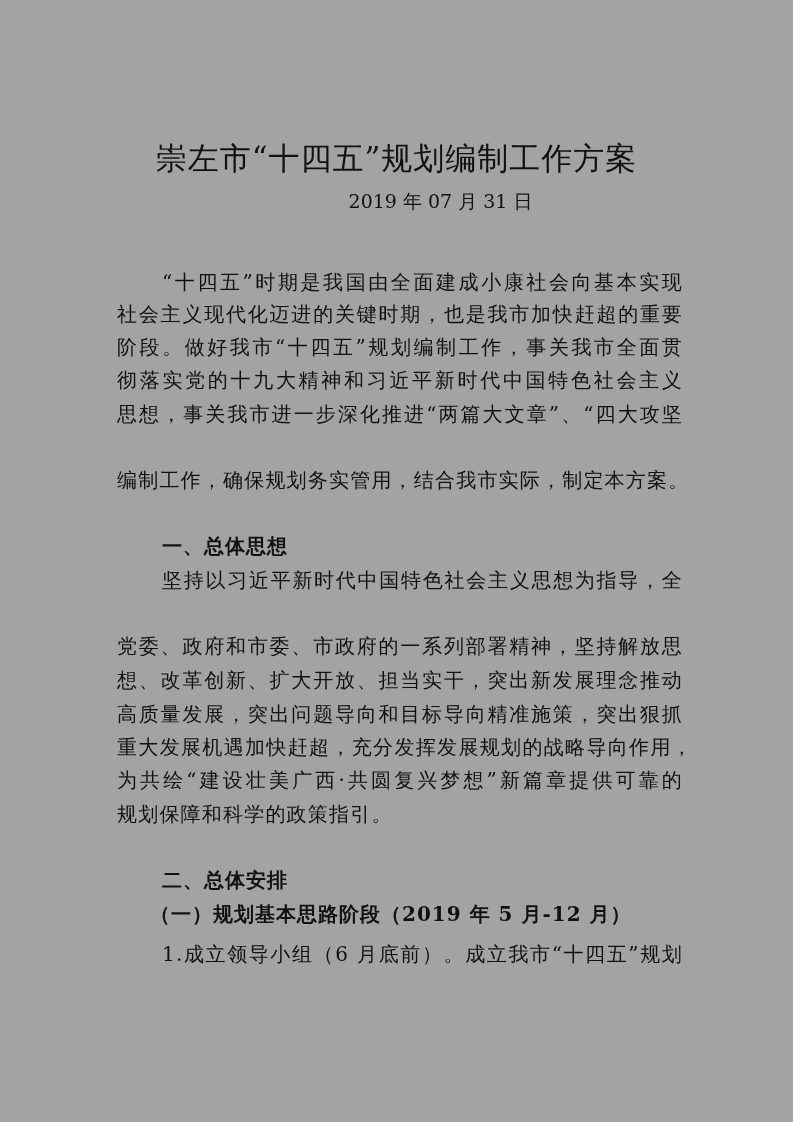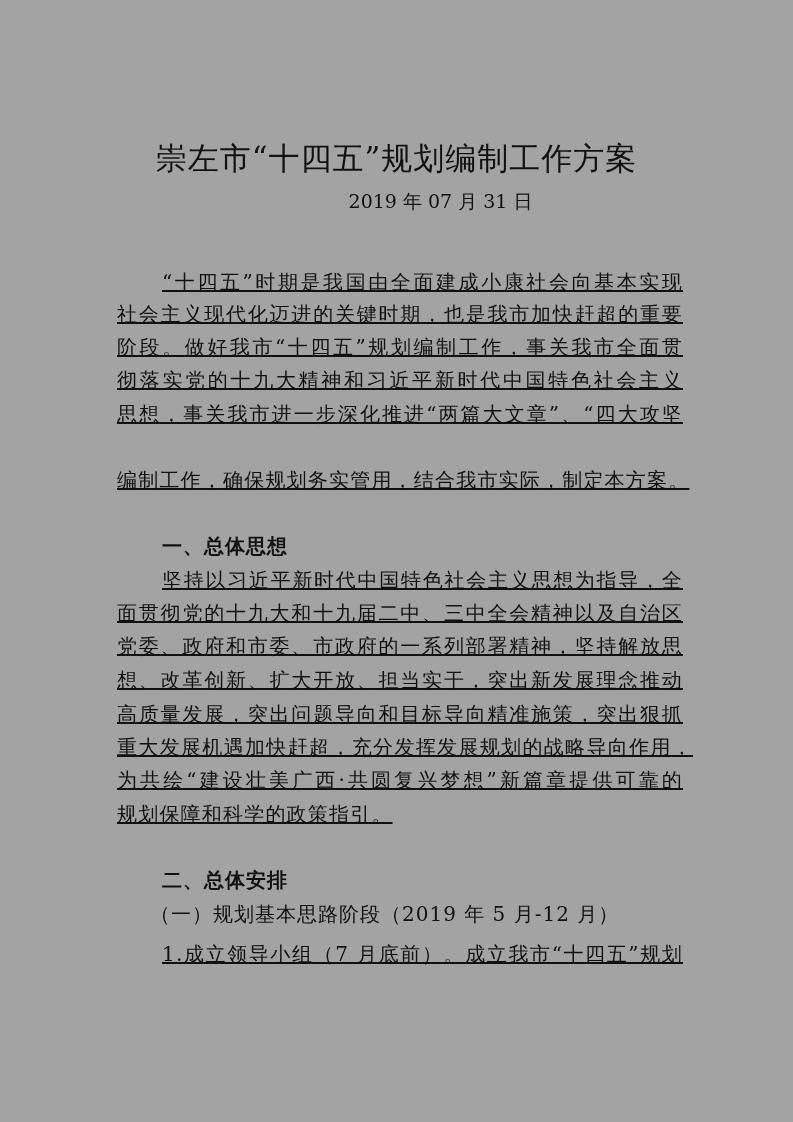--- a/index.html
+++ b/index.html
@@ -4,49 +4,48 @@
 <style>
   html, body { margin: 0; padding: 0; background: #ffffff; }
   body { width: 793px; height: 1122px; position: relative; overflow: hidden;
          font-family: "DejaVu Serif", "Liberation Serif", serif; color: #111; }
   .page { position: absolute; left: 0; top: 0; width: 793px; height: 1122px; background: #a3a3a3; }
   .title { position: absolute; left: 0; width: 793px; top: 138px; text-align: center;
            font-size: 31px; letter-spacing: 1px; line-height: 40px; font-weight: normal; }
   .date { position: absolute; left: 0; width: 793px; top: 188px; text-align: center;
           font-size: 19px; line-height: 26px; padding-left: 44px; }
   .line { position: absolute; left: 117px; width: 566px; font-size: 20px; line-height: 28px;
-          white-space: nowrap; text-align: justify; text-align-last: justify; letter-spacing: 1.2px; text-decoration: underline; }
+          white-space: nowrap; text-align: justify; text-align-last: justify; letter-spacing: 1.2px; }
   .line.last { text-align-last: left; }
   .h1 { position: absolute; left: 162px; font-family: "DejaVu Sans", "Liberation Sans", sans-serif;
         font-weight: bold; font-size: 20px; line-height: 28px; letter-spacing: 1px; }
   .h2 { position: absolute; left: 150px; font-size: 20px; line-height: 28px; letter-spacing: 1px;
-        font-weight: normal; font-family: "DejaVu Serif", "Liberation Serif", serif; }
+        font-weight: bold; font-family: "DejaVu Serif", "Liberation Serif", serif; }
 </style>
 </head>
 <body>
 
 <div class="page">
   <div class="title">崇左市“十四五”规划编制工作方案</div>
   <div class="date">2019 年 07 月 31 日</div>
 
   <div class="line" style="top:268px; left:162px; width:521px;">“十四五”时期是我国由全面建成小康社会向基本实现</div>
   <div class="line" style="top:300px;">社会主义现代化迈进的关键时期，也是我市加快赶超的重要</div>
   <div class="line" style="top:333px;">阶段。做好我市“十四五”规划编制工作，事关我市全面贯</div>
   <div class="line" style="top:366px;">彻落实党的十九大精神和习近平新时代中国特色社会主义</div>
   <div class="line" style="top:400px;">思想，事关我市进一步深化推进“两篇大文章”、“四大攻坚</div>
   <div class="line" style="top:466px;">编制工作，确保规划务实管用，结合我市实际，制定本方案。</div>
 
   <div class="h1" style="top:532px;">一、总体思想</div>
 
   <div class="line" style="top:566px; left:162px; width:521px;">坚持以习近平新时代中国特色社会主义思想为指导，全</div>
-  <div class="line" style="top:599px;">面贯彻党的十九大和十九届二中、三中全会精神以及自治区</div>
   <div class="line" style="top:632px;">党委、政府和市委、市政府的一系列部署精神，坚持解放思</div>
   <div class="line" style="top:666px;">想、改革创新、扩大开放、担当实干，突出新发展理念推动</div>
   <div class="line" style="top:700px;">高质量发展，突出问题导向和目标导向精准施策，突出狠抓</div>
   <div class="line" style="top:733px; width:576px;">重大发展机遇加快赶超，充分发挥发展规划的战略导向作用，</div>
   <div class="line" style="top:766px;">为共绘“建设壮美广西·共圆复兴梦想”新篇章提供可靠的</div>
   <div class="line last" style="top:800px;">规划保障和科学的政策指引。</div>
 
   <div class="h1" style="top:866px;">二、总体安排</div>
   <div class="h2" style="top:900px;">（一）规划基本思路阶段（2019 年 5 月-12 月）</div>
 
-  <div class="line" style="top:940px; left:162px; width:521px;">1.成立领导小组（7 月底前）。成立我市“十四五”规划</div>
+  <div class="line" style="top:940px; left:162px; width:521px;">1.成立领导小组（6 月底前）。成立我市“十四五”规划</div>
 </div>
 
 </body></html>

